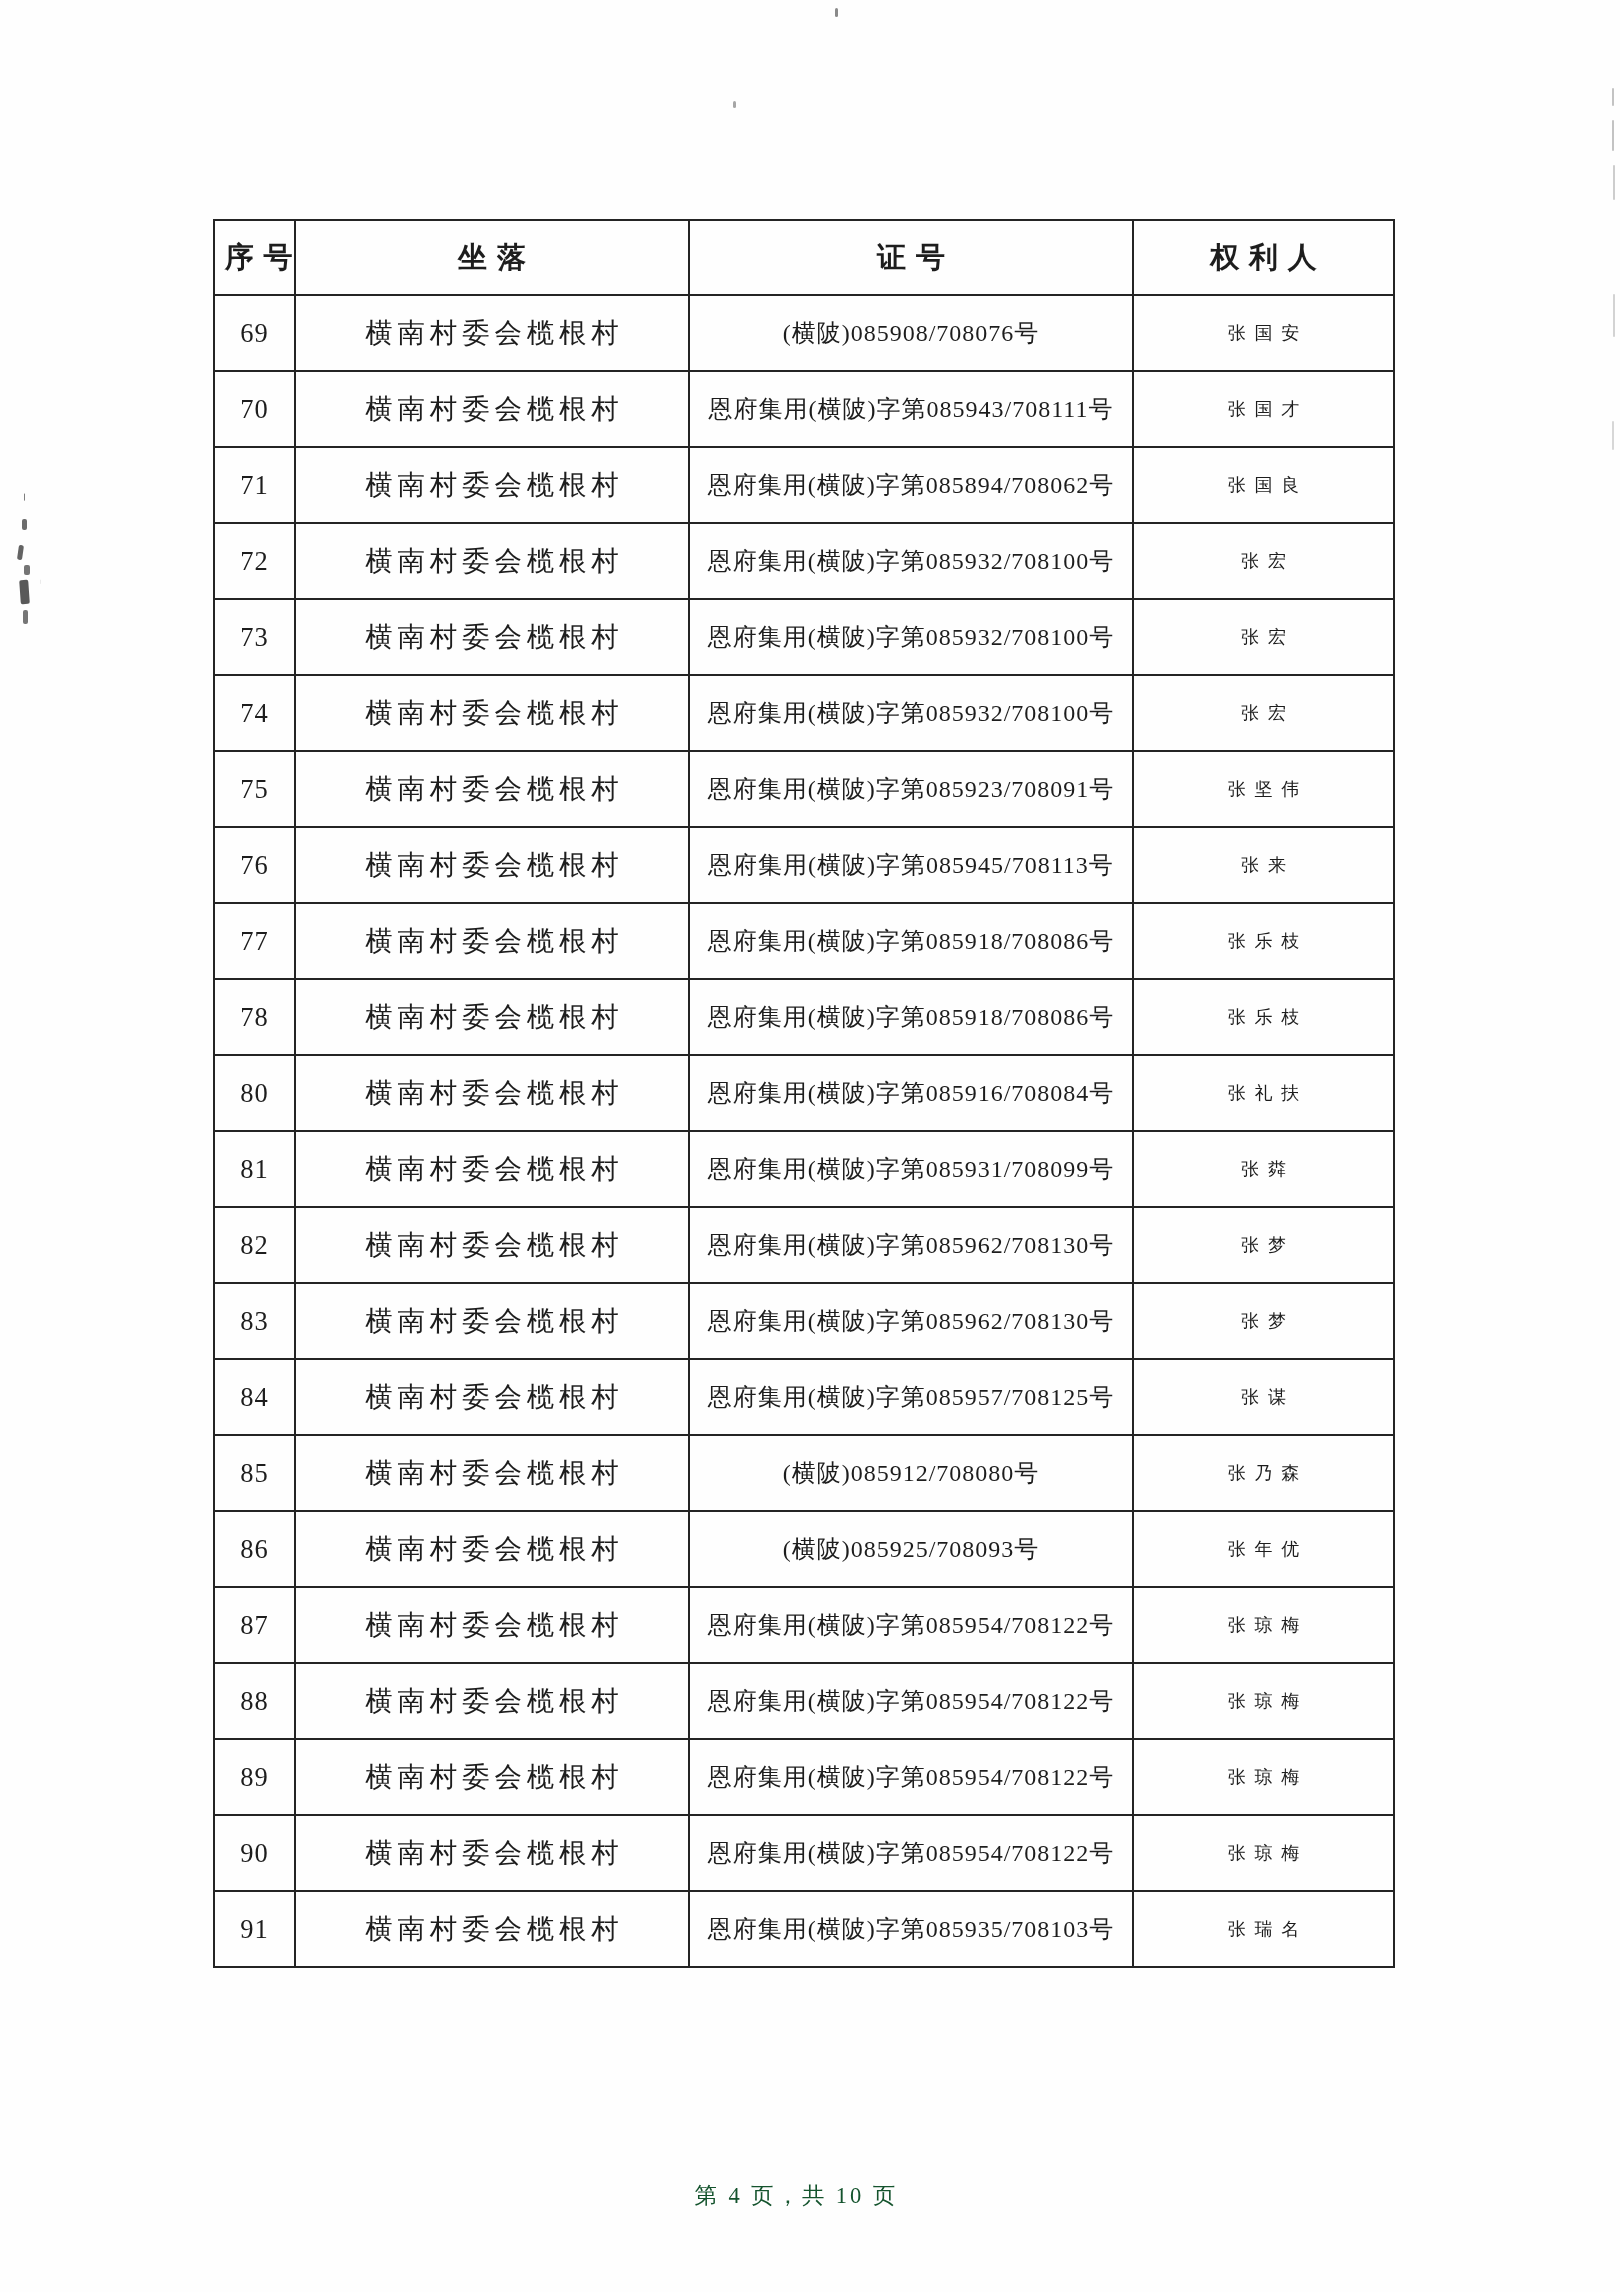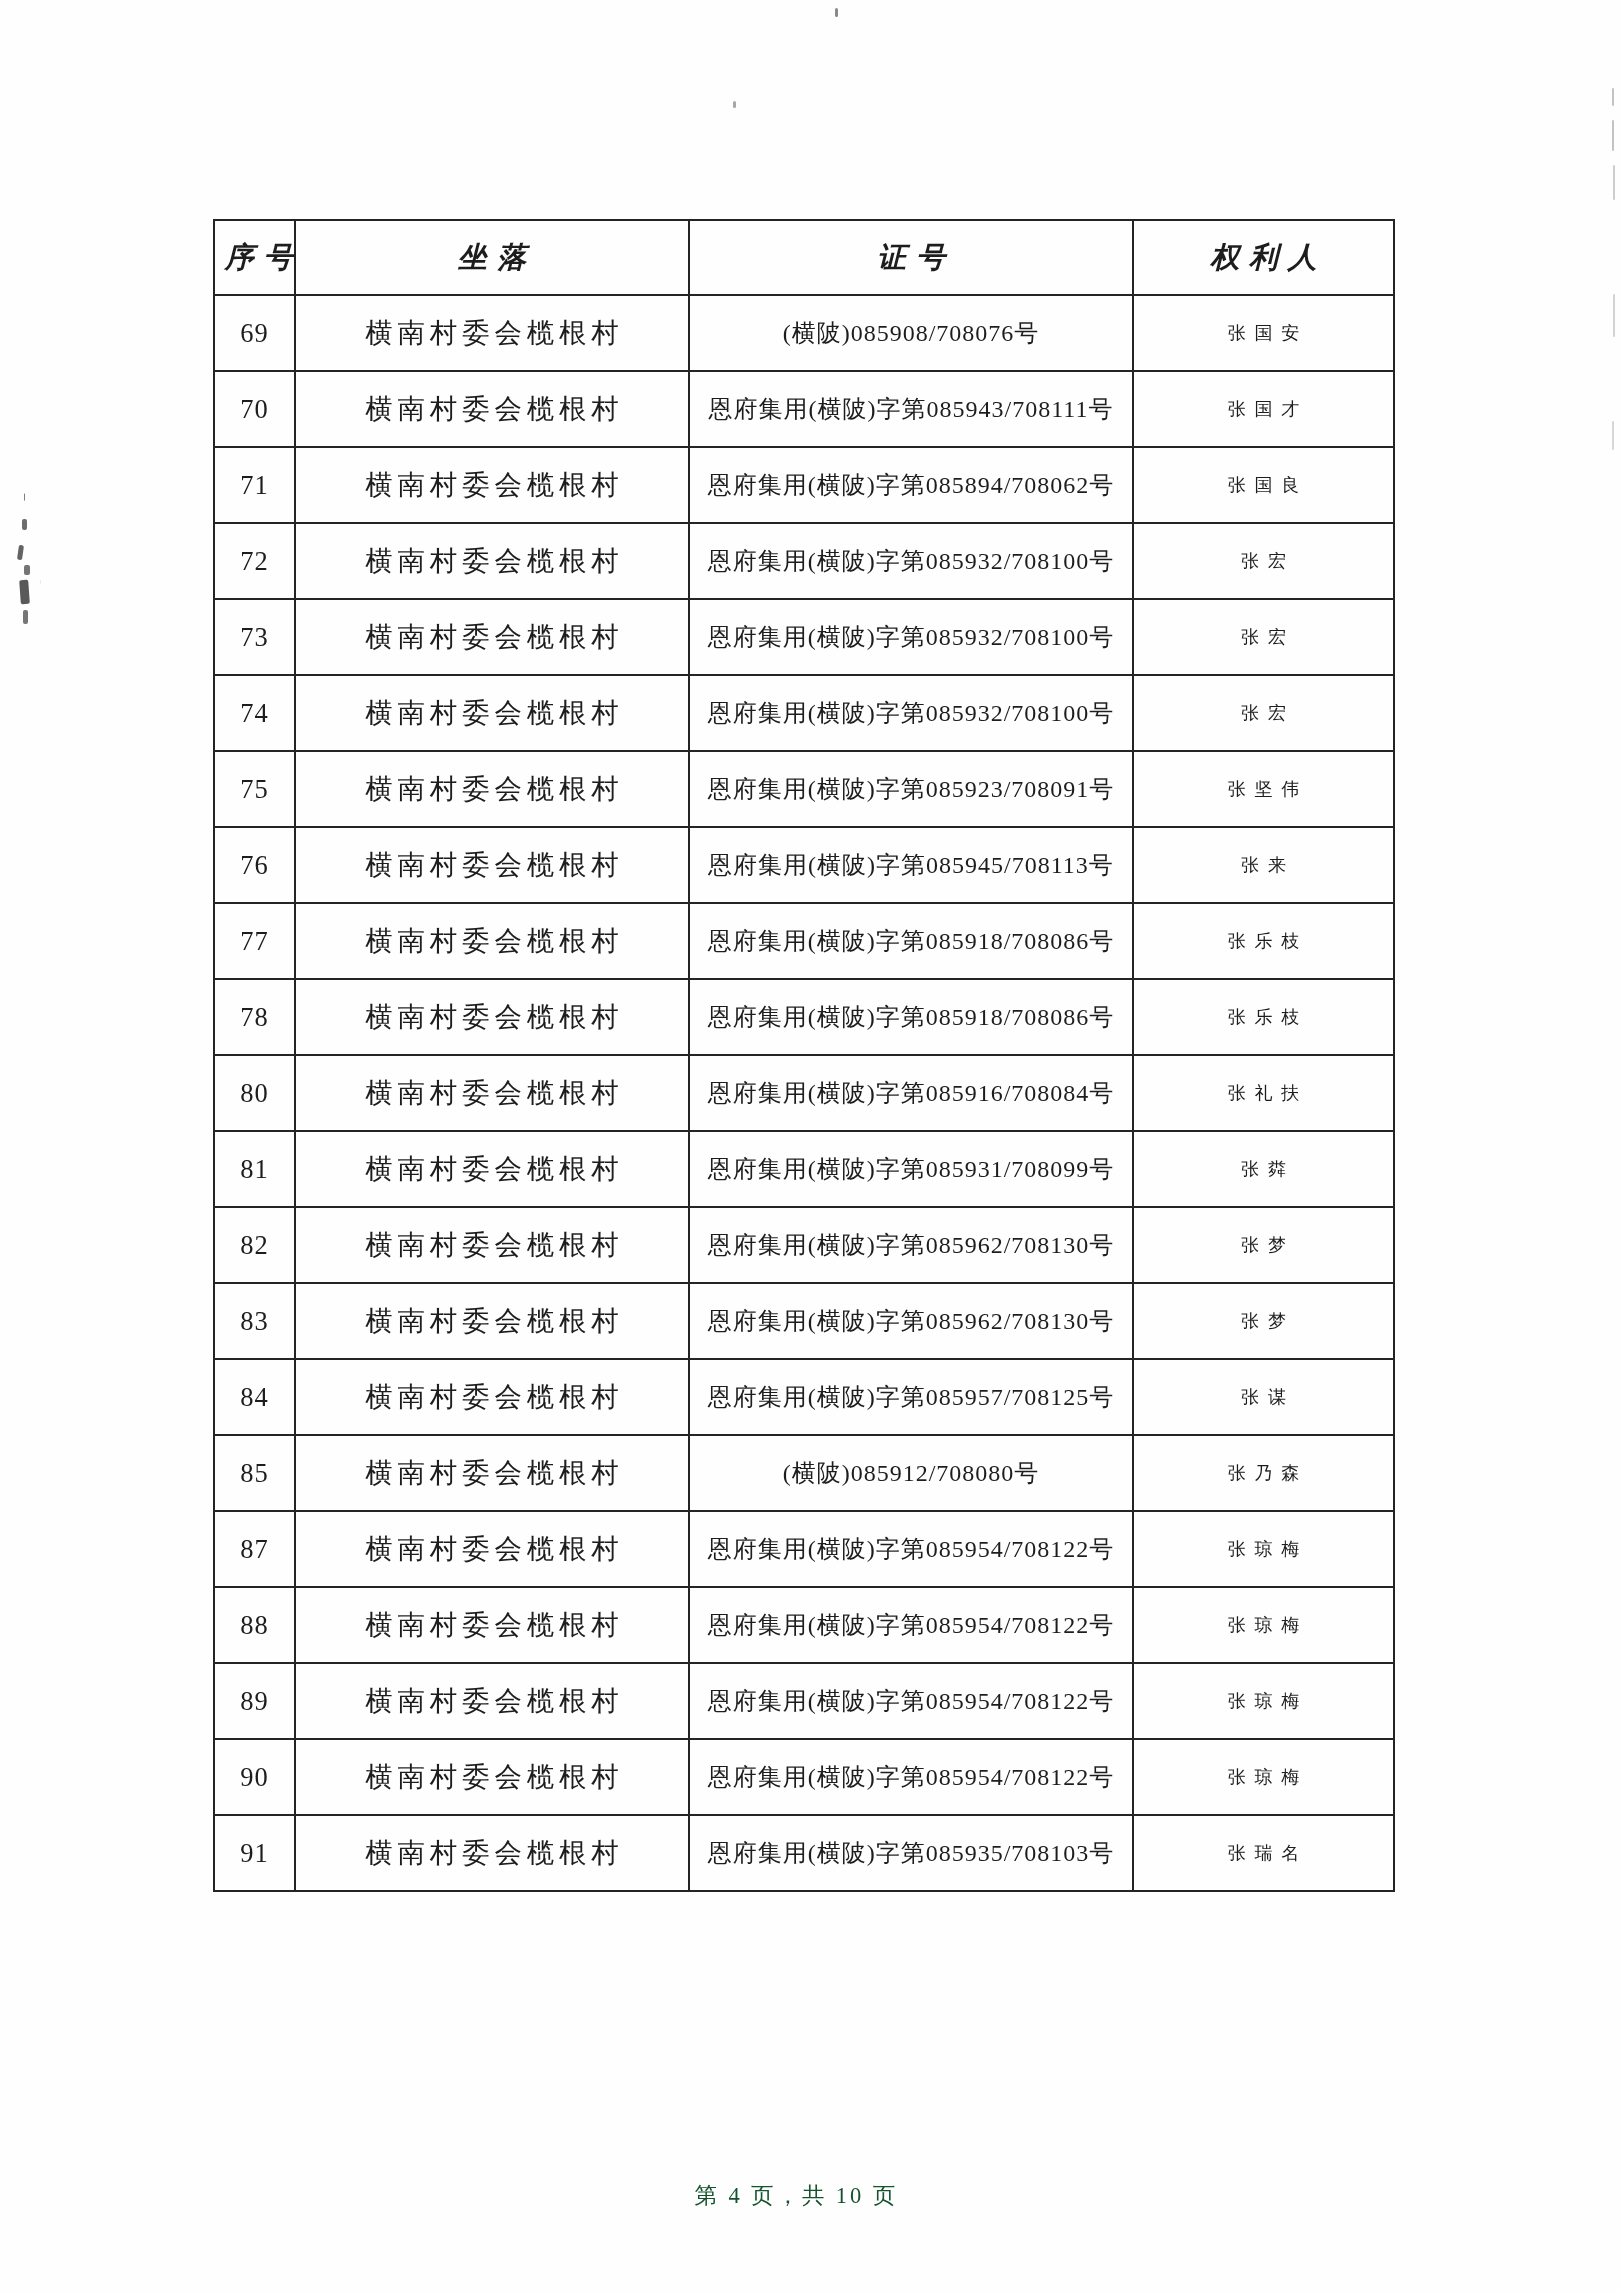--- a/index.html
+++ b/index.html
@@ -18,21 +18,21 @@
     border:2.9px solid #1b1b1b;
   }
   .records th,.records td{
     border:2px solid #242424;
     text-align:center;vertical-align:middle;
     padding:0;overflow:hidden;white-space:nowrap;
   }
   .records thead tr{height:75px;}
   .records tbody tr{height:76px;border-radius:11px;}
   .records th{
-    font-size:29px;font-weight:700;letter-spacing:9.8px;text-indent:9.8px;font-style:italic;
+    font-size:29px;font-weight:700;letter-spacing:9.8px;text-indent:9.8px;
   }
   td.idx{font-size:26.5px;letter-spacing:1px;}
   td.loc{font-size:27.4px;letter-spacing:4.9px;text-indent:4.9px;}
   td.cert{font-size:24px;letter-spacing:1px;}
   td.owner{font-size:18px;letter-spacing:8.8px;text-indent:8.8px;}
   .footer{
     position:absolute;top:2180px;left:0;right:27.4px;
     text-align:center;font-size:22.5px;letter-spacing:2.9px;color:#14532d;
   }
   
@@ -161,20 +161,26 @@
     <td class="cert">恩府集用(横陂)字第085957/708125号</td>
     <td class="owner">张谋</td>
   </tr>
         <tr>
     <td class="idx">85</td>
     <td class="loc">横南村委会榄根村</td>
     <td class="cert">(横陂)085912/708080号</td>
     <td class="owner">张乃森</td>
   </tr>
         <tr>
+    <td class="idx">86</td>
+    <td class="loc">横南村委会榄根村</td>
+    <td class="cert">(横陂)085925/708093号</td>
+    <td class="owner">张年优</td>
+  </tr>
+        <tr>
     <td class="idx">87</td>
     <td class="loc">横南村委会榄根村</td>
     <td class="cert">恩府集用(横陂)字第085954/708122号</td>
     <td class="owner">张琼梅</td>
   </tr>
         <tr>
     <td class="idx">88</td>
     <td class="loc">横南村委会榄根村</td>
     <td class="cert">恩府集用(横陂)字第085954/708122号</td>
     <td class="owner">张琼梅</td>

